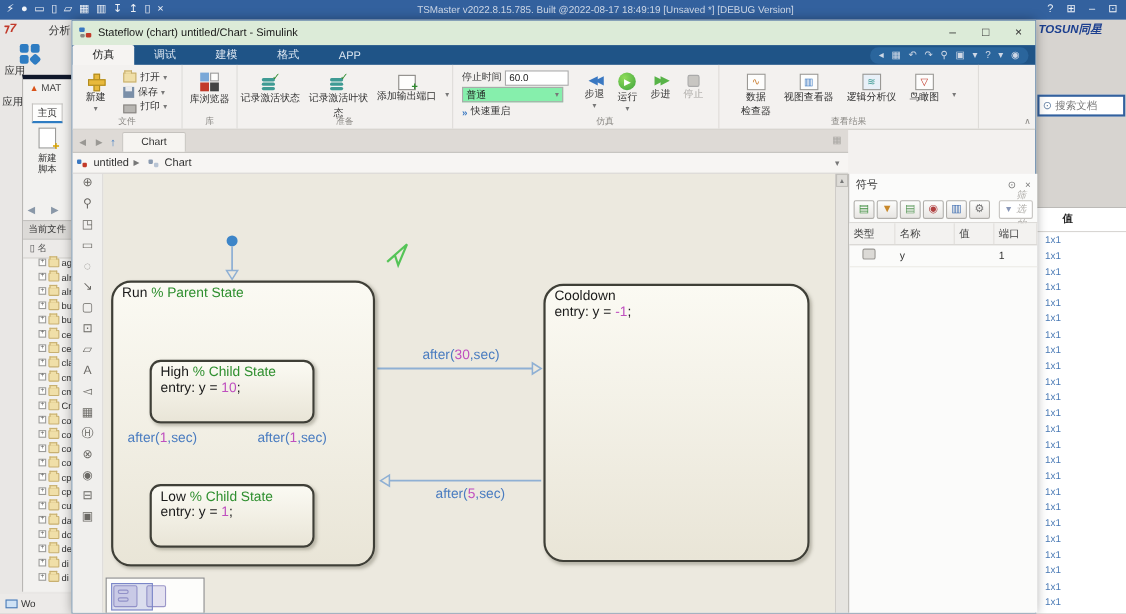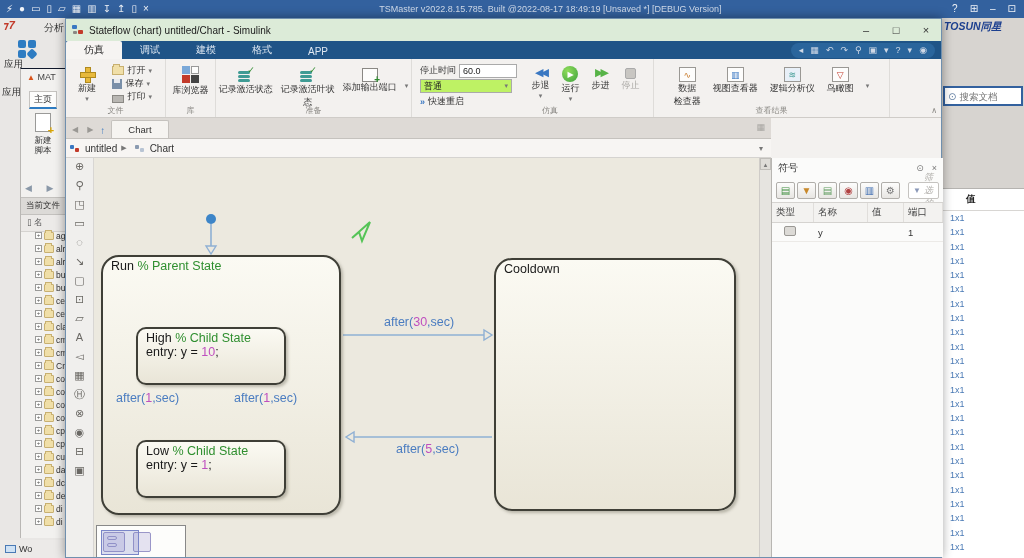--- a/index.html
+++ b/index.html
@@ -13,21 +13,21 @@
   .ts-topbar .ttitle{flex:1;text-align:center;font-size:9px;color:#cfd9e8;white-space:nowrap;overflow:hidden;}
   .ts-topbar .wicons{display:flex;align-items:center;gap:12px;padding-right:8px;}
 
   
   .left-strip{position:absolute;left:0;top:18px;width:65px;height:540px;background:#e9e7e5;overflow:hidden;}
   .ts-analysis{position:absolute;left:44px;top:3px;font-size:10px;color:#333;}
   .ts-logo{position:absolute;left:3px;top:1px;font-size:11px;font-weight:bold;font-style:italic;color:#c23a2a;}
   .ts-appicon{position:absolute;left:18px;top:22px;width:20px;height:20px;}
   .ts-appicon i{position:absolute;width:8px;height:8px;background:#2e7cc2;border-radius:2px;}
   .ts-applabel{position:absolute;left:4px;top:40px;font-size:9.5px;color:#333;}
-  .ml-win{position:absolute;left:20px;top:50px;width:45px;height:470px;background:#f2f1ef;border-left:1px solid #b9b7b4;border-top:1px solid #0f172a;}
+  .ml-win{position:absolute;left:20px;top:50px;width:45px;height:470px;background:#f2f1ef;border-left:1px solid #b9b7b4;border-top:4px solid #0f172a;}
   .ml-title{position:absolute;left:6px;top:3px;font-size:9px;color:#444;white-space:nowrap;}
   .ml-tri{color:#d95319;font-size:8px;}
   .ts-applabel2{position:absolute;left:2px;top:68px;font-size:9.5px;color:#333;}
   .ml-home{position:absolute;left:8px;top:22px;font-size:9px;color:#333;background:#fdfdfc;border:1px solid #c5c3c0;border-bottom:2px solid #2e7cc2;padding:1px 4px;}
   .ml-newscript{position:absolute;left:6px;top:44px;width:32px;text-align:center;}
   .ml-doc{width:16px;height:19px;background:#fff;border:1px solid #9a9a98;margin:0 auto;position:relative;}
   .ml-doc i{position:absolute;right:-4px;bottom:-4px;color:#d9a400;font-weight:bold;font-size:11px;line-height:10px;}
   .ml-newscript .lbl{font-size:8.5px;color:#333;line-height:10px;margin-top:3px;}
   .ml-nav{position:absolute;left:4px;top:114px;font-size:9px;color:#8a98a8;letter-spacing:6px;}
   .ml-bar{position:absolute;left:0;width:45px;background:#dcdad7;border-top:1px solid #c3c1be;border-bottom:1px solid #c3c1be;font-size:8.5px;color:#333;padding:2px 0 2px 5px;white-space:nowrap;overflow:hidden;}
@@ -81,21 +81,21 @@
   .save-icon:before{content:"";position:absolute;left:2px;top:0;width:6px;height:4px;background:#e8eaee;}
   .print-icon{width:12px;height:8px;background:#b8b6b2;border:1px solid #8a8884;position:relative;top:2px;}
   .lib-icon{position:relative;width:18px;height:18px;}
   .lib-icon i{position:absolute;width:8px;height:8px;}
   .cyl-icon{width:18px;height:16px;position:relative;}
   .cyl-icon i{position:absolute;left:1px;width:12px;height:3px;background:#3f9b94;border-radius:2px;}
   .cyl-icon .chk{position:absolute;right:0;top:-2px;color:#2e8b2e;font-size:9px;font-weight:bold;background:none;width:auto;height:auto;}
   .port-icon{width:16px;height:14px;border:1px solid #8a8884;background:#fdfdfc;position:relative;top:1px;}
   .port-icon i{position:absolute;right:-3px;bottom:-3px;color:#2e8b2e;font-weight:bold;font-size:10px;line-height:8px;}
   .stopfield{width:58px;height:14px;background:#fff;border:1px solid #aaa;font-size:9px;color:#222;padding:0 3px;font-family:inherit;}
-  .modefield{width:92px;height:14px;background:#bef264;border:1px solid #aaa;font-size:9px;color:#222;display:flex;align-items:center;padding:0 3px;justify-content:space-between;}
+  .modefield{width:92px;height:14px;background:#86efac;border:1px solid #aaa;font-size:9px;color:#222;display:flex;align-items:center;padding:0 3px;justify-content:space-between;}
   .run-icon{width:16px;height:16px;border-radius:50%;background:radial-gradient(circle at 35% 30%,#8fdc5a,#3da23d);display:flex;align-items:center;justify-content:center;color:#fff;font-size:8px;}
   .stepb-icon{color:#3a78c2;font-size:11px;letter-spacing:-3px;font-weight:bold;}
   .stepf-icon{color:#57b347;font-size:11px;letter-spacing:-3px;font-weight:bold;}
   .stop-icon{width:11px;height:11px;background:#c8c6c2;border:1px solid #aaa;border-radius:2px;margin-top:2px;}
   .res-icon{width:17px;height:15px;border:1px solid #9a9894;background:#fdfdfc;display:flex;align-items:center;justify-content:center;font-size:9px;}
   .rib-collapse{position:absolute;right:4px;bottom:2px;font-size:8px;color:#8a8884;}
 
   
   .sl-main{flex:1;display:flex;min-height:0;}
   .sl-left{width:705px;display:flex;flex-direction:column;flex:none;}
@@ -621,20 +621,21 @@
               <div><span>entry: y = </span><span class="magenta">10</span><span>;</span></div>
             </div>
 
             <div class="state small" style="left:42px;top:270px;width:150px;height:58px;">
               <div><span>Low</span><span class="green"> % Child State</span></div>
               <div><span>entry: y = </span><span class="magenta">1</span><span>;</span></div>
             </div>
 
             <div class="state" style="left:400px;top:100px;width:242px;height:253px;">
               <div>Cooldown</div>
+              <div><span>entry: y = </span><span class="magenta">-1</span><span>;</span></div>
             </div>
 
             <div class="tlabel" style="left:290px;top:157px;">
               <span>after(</span><span class="magenta">30</span><span>,sec)</span>
             </div>
             <div class="tlabel" style="left:302px;top:284px;">
               <span>after(</span><span class="magenta">5</span><span>,sec)</span>
             </div>
             <div class="tlabel" style="left:22px;top:233px;">
               <span>after(</span><span class="magenta">1</span><span>,sec)</span>

